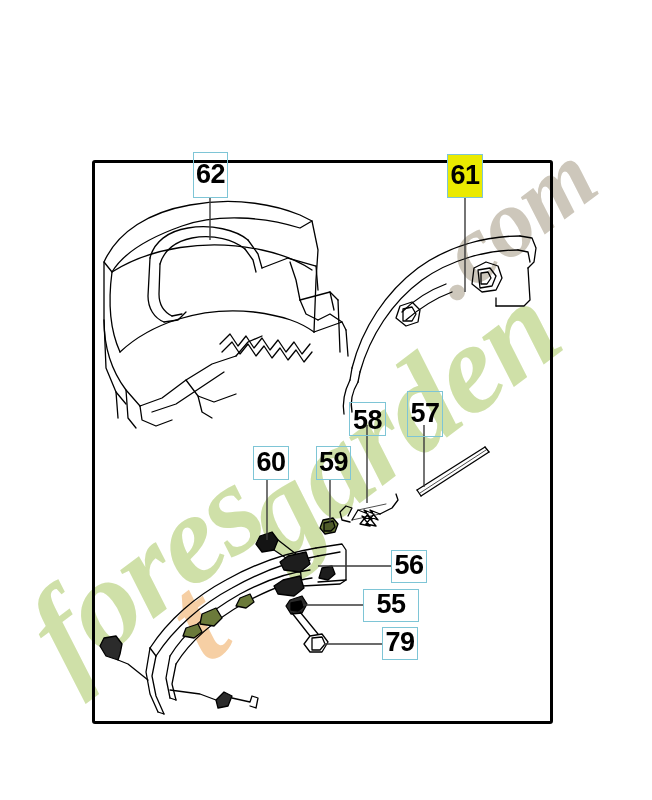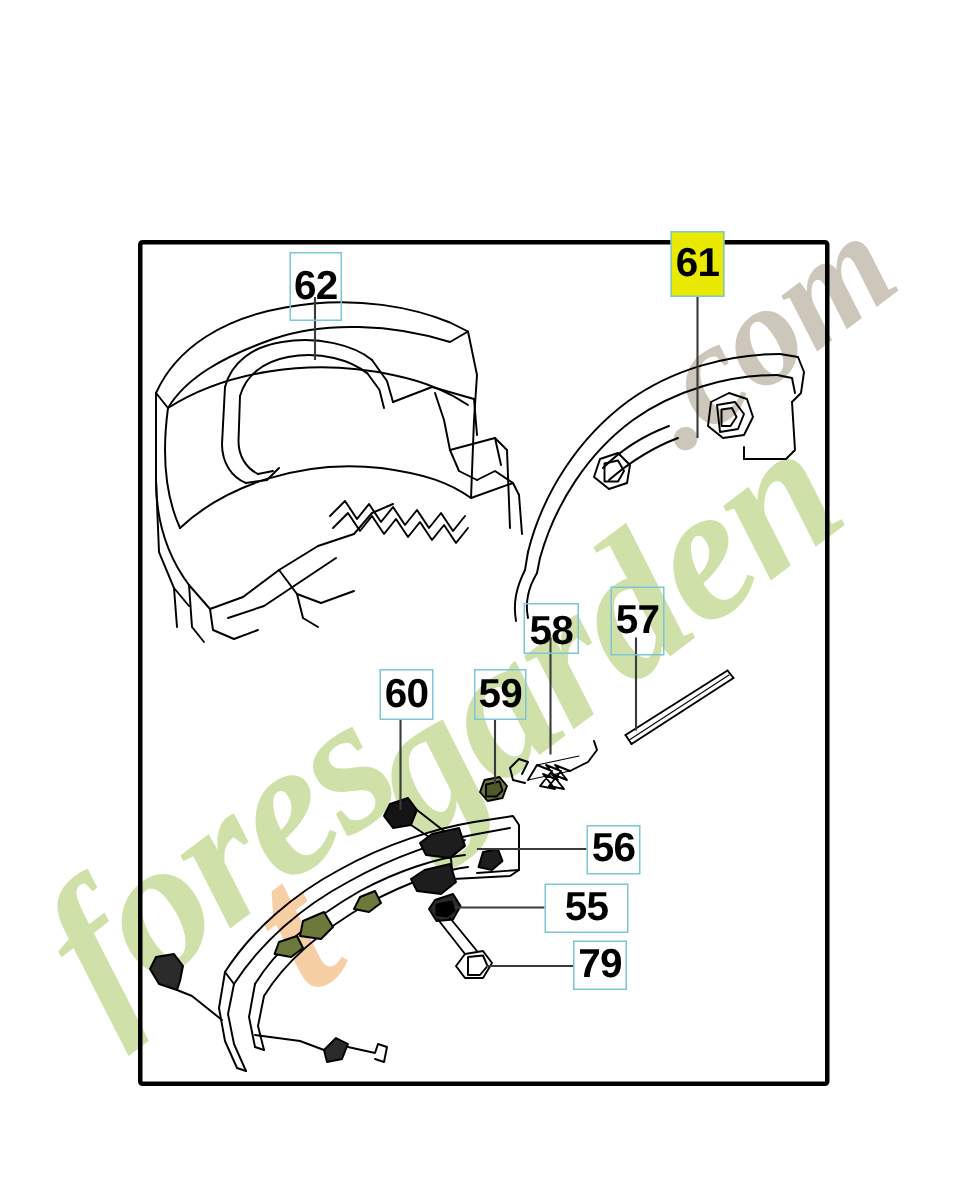--- a/index.html
+++ b/index.html
@@ -290,21 +290,21 @@
     <line x1="367" y1="425" x2="367" y2="503"></line>
     <line x1="424" y1="425" x2="424" y2="487"></line>
     <line x1="267" y1="480" x2="267" y2="540"></line>
     <line x1="330" y1="480" x2="330" y2="523"></line>
     <line x1="391" y1="566" x2="318" y2="566"></line>
     <line x1="363" y1="605" x2="303" y2="605"></line>
     <line x1="382" y1="644" x2="324" y2="644"></line>
   </g>
 </svg>
 
-<div id="callout-62" class="callout" style="left: 193px; top: 168px; width: 35px; height: 46px;">
+<div id="callout-62" class="callout" style="left: 193px; top: 152px; width: 35px; height: 46px;">
   <span class="callout-num">62</span>
 </div>
 <div id="callout-61" class="callout highlighted" style="left: 447px; top: 154px; width: 36px; height: 44px;">
   <span class="callout-num">61</span>
 </div>
 <div id="callout-58" class="callout" style="left: 349px; top: 402px; width: 37px; height: 34px; align-items: flex-end;">
   <span class="callout-num">58</span>
 </div>
 <div id="callout-57" class="callout" style="left: 407px; top: 391px; width: 36px; height: 46px;">
   <span class="callout-num">57</span>

